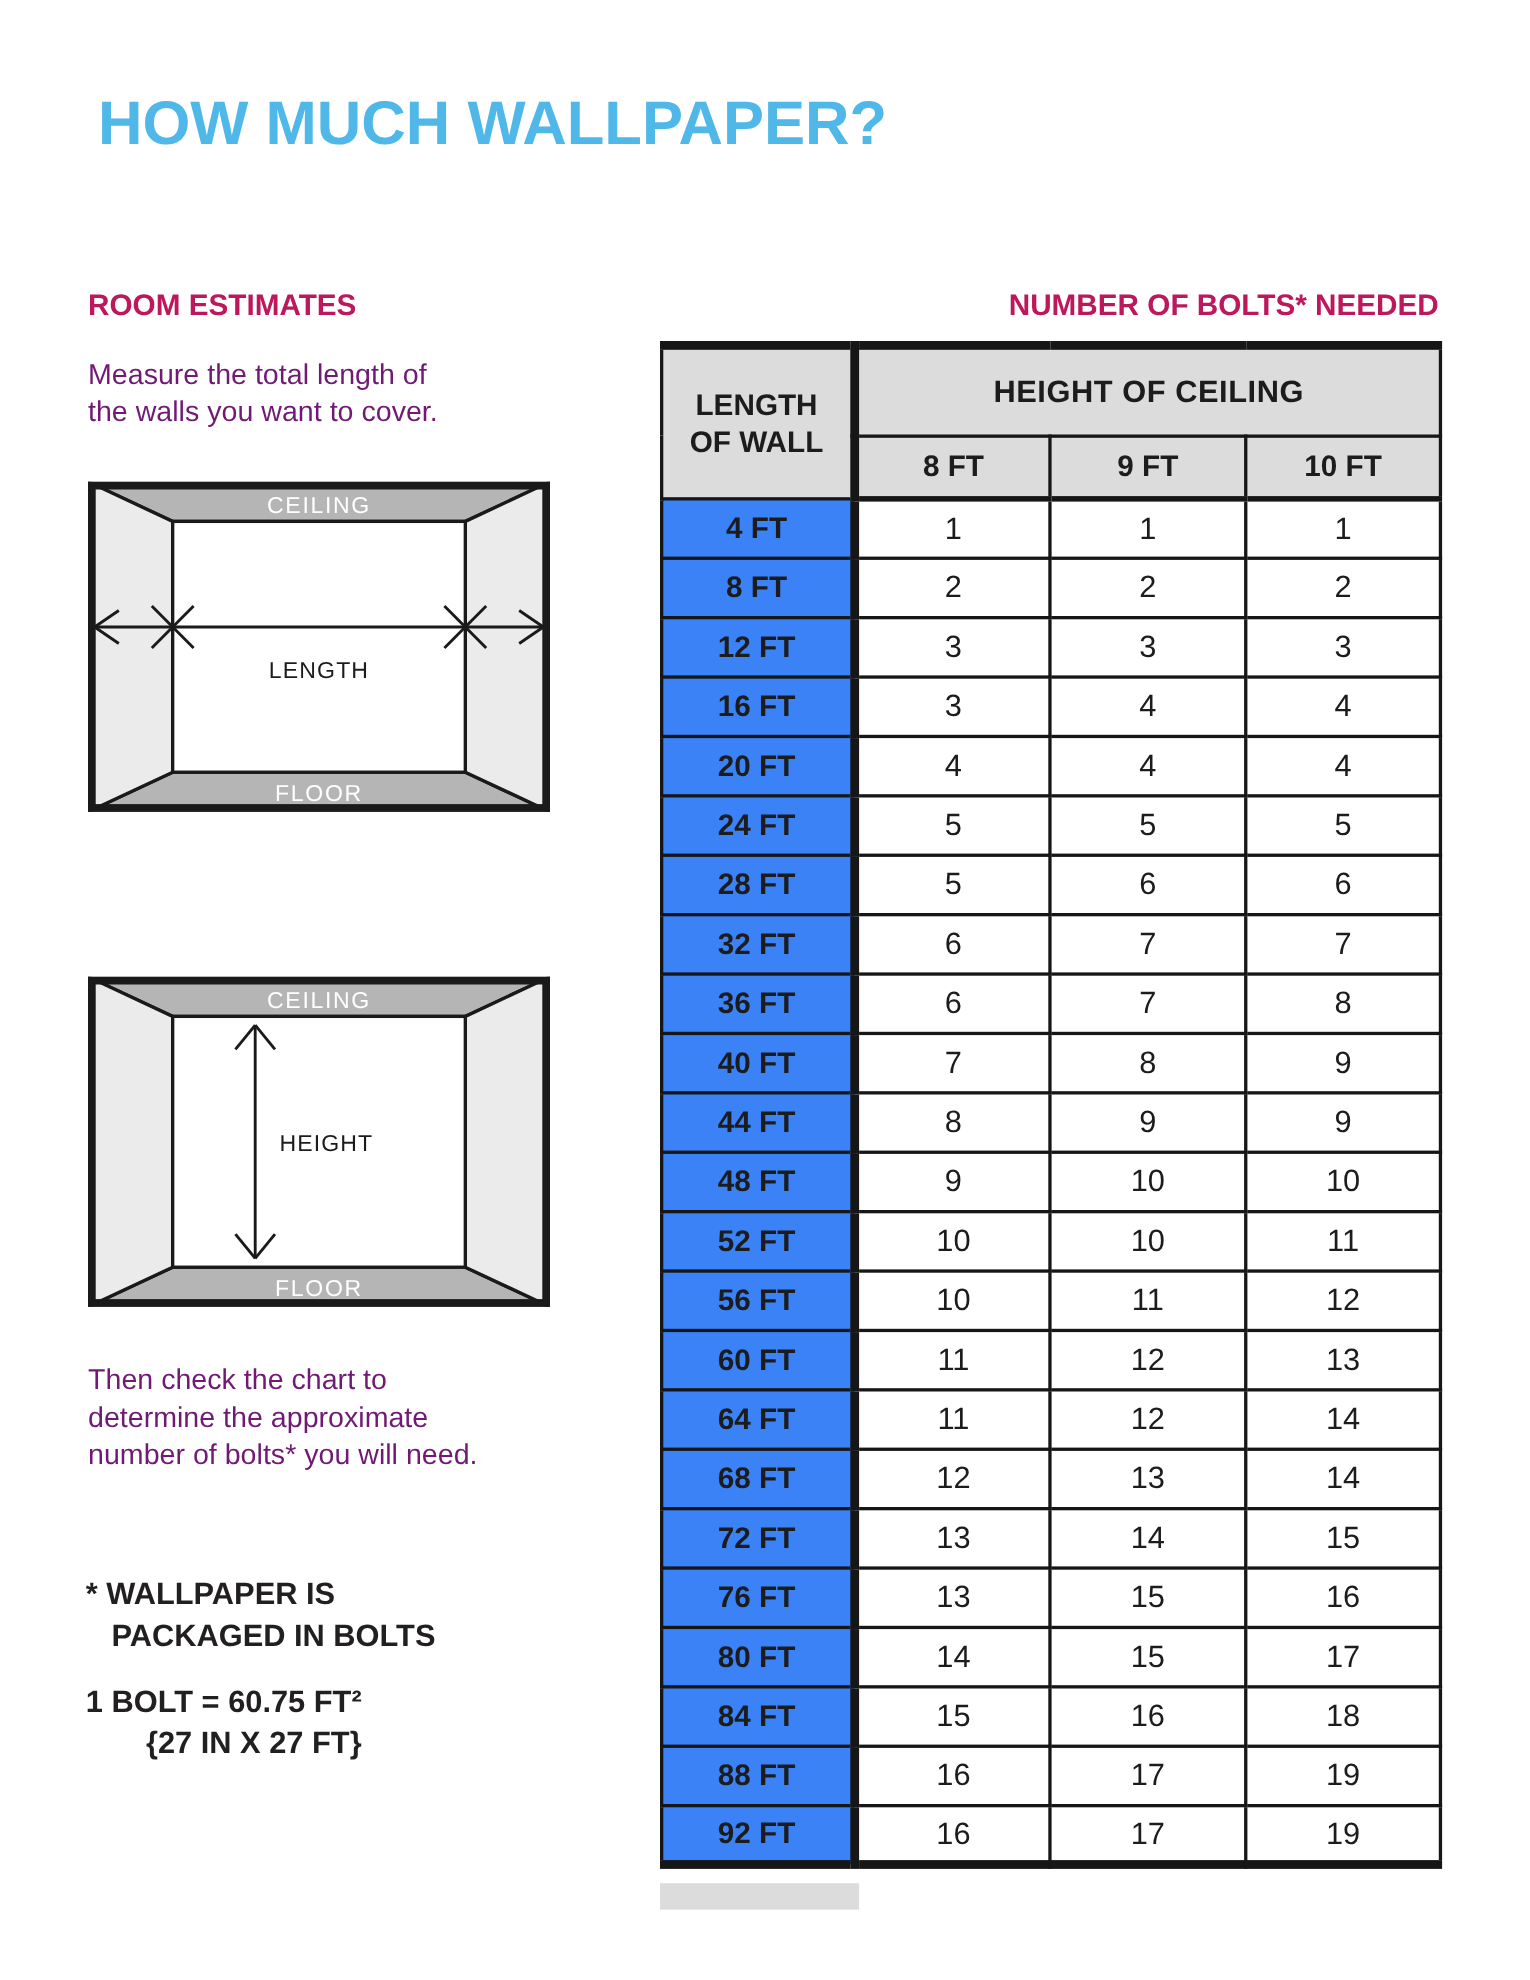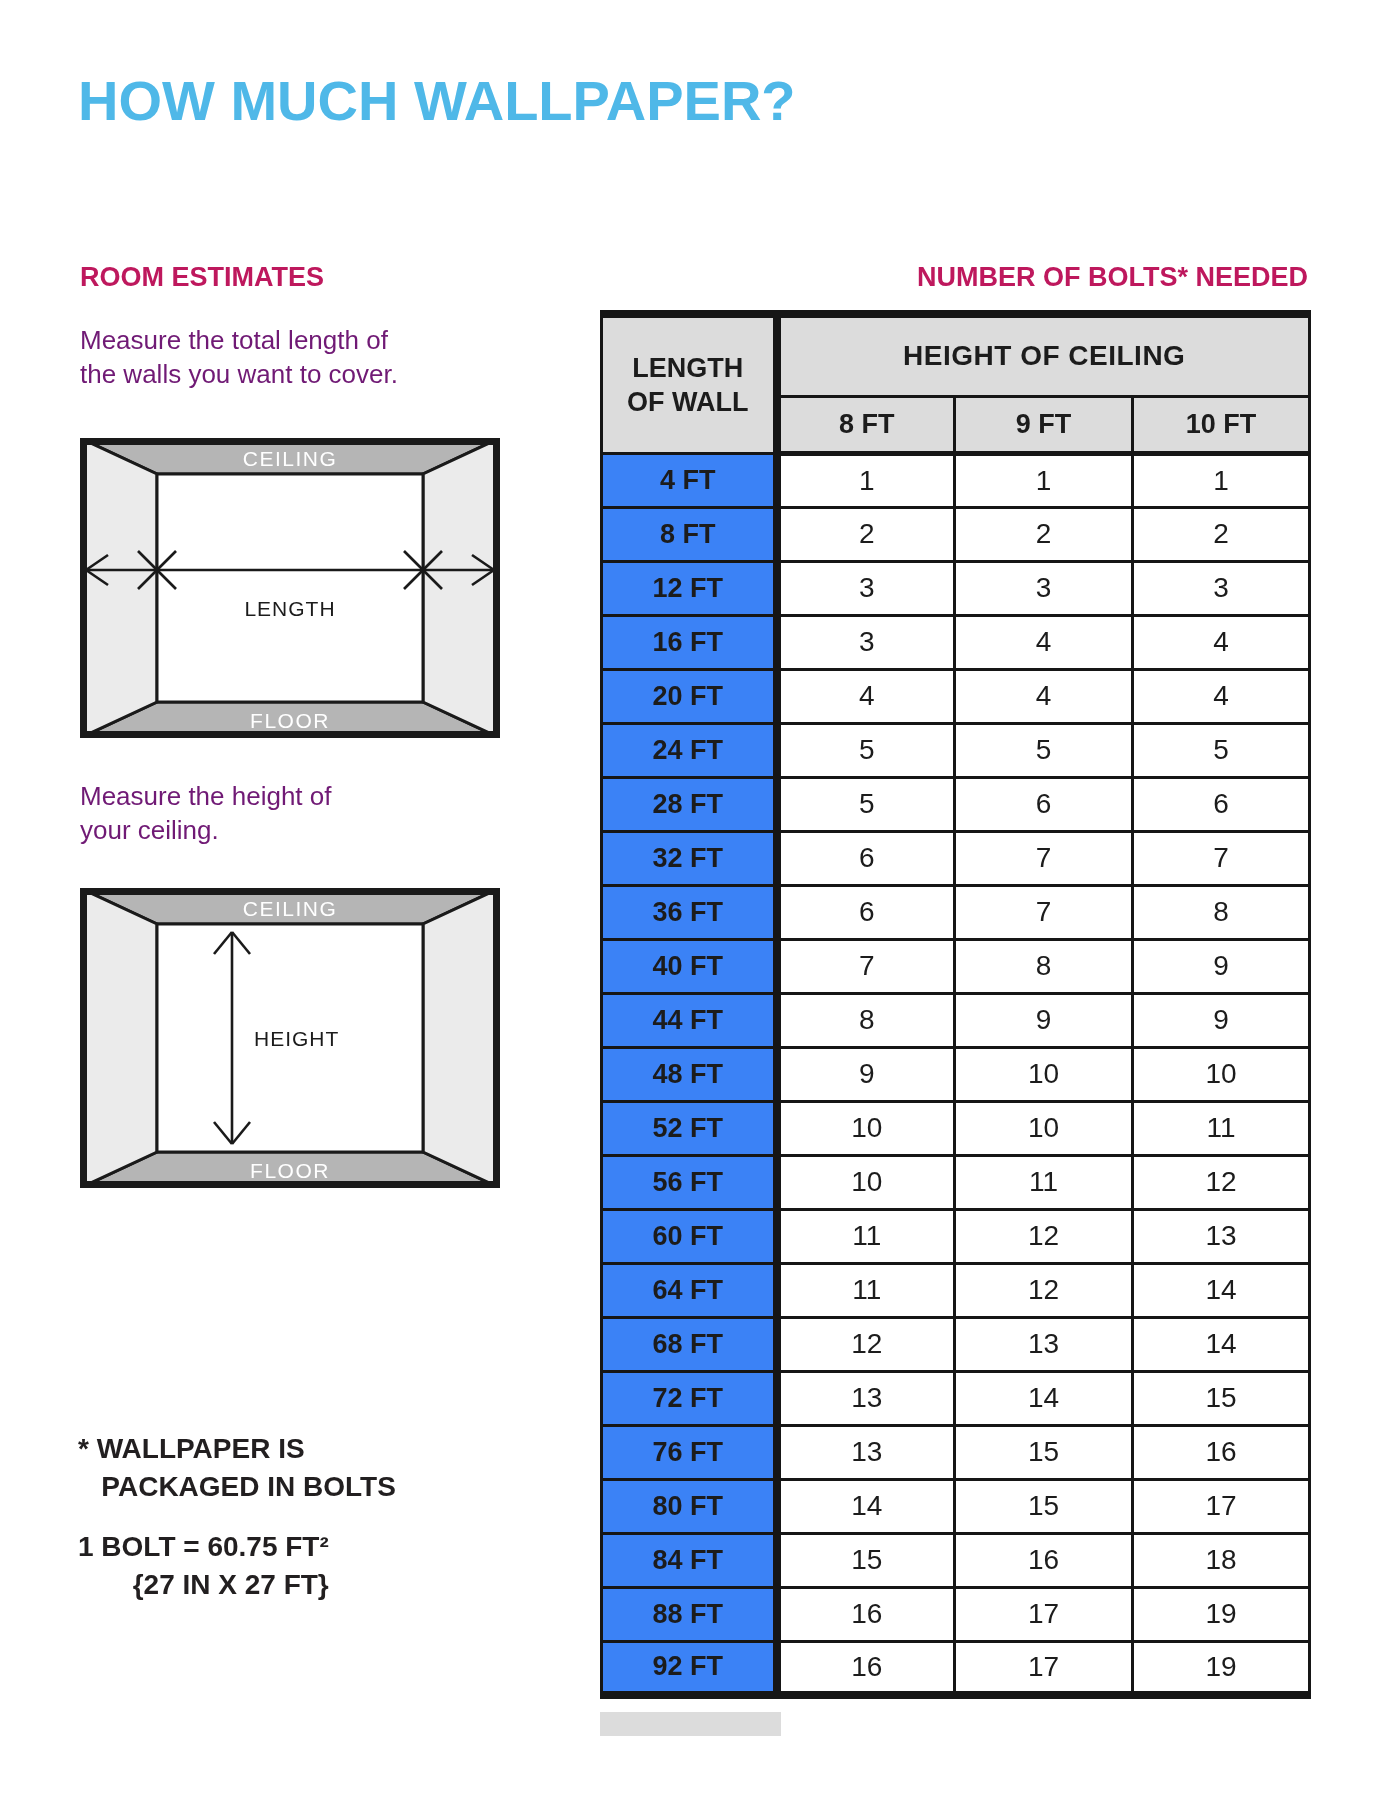--- a/index.html
+++ b/index.html
@@ -1,21 +1,21 @@
 <!DOCTYPE html>
 <html><head>
 <meta charset="utf-8">
 <style>
   html,body { margin:0; padding:0; background:#ffffff; }
   .page {
     position:relative; width:1391px; height:1800px; background:#ffffff;
     font-family:"Liberation Sans", sans-serif; color:#221f20; overflow:hidden;
   }
   .page-title {
-    position:absolute; left:78px; top:68px; margin:0;
+    position:absolute; left:78px; top:68px; margin:11px;
     font-size:56px; font-weight:bold; color:#4fb8e8; letter-spacing:0px; white-space:nowrap;
   }
   .sec-heading {
     position:absolute; margin:0; font-size:27px; font-weight:bold; color:#be185d; white-space:nowrap;
   }
   .h-room { left:80px; top:262px; }
   .h-table { left:600px; top:262px; width:708px; text-align:right; }
   .body-text {
     position:absolute; margin:0; font-size:26px; line-height:34px; color:#701a75; white-space:pre-line;
   }
@@ -90,42 +90,43 @@
       <line x1="58" y1="151" x2="96" y2="113"></line>
       <line x1="324" y1="113" x2="362" y2="151"></line>
       <line x1="324" y1="151" x2="362" y2="113"></line>
     </g>
     <text class="diag-band-label" x="210" y="28" text-anchor="middle">CEILING</text>
     <text class="diag-band-label" x="210" y="290" text-anchor="middle">FLOOR</text>
     <text class="diag-dim-label" x="210" y="178" text-anchor="middle">LENGTH</text>
     <rect x="3.5" y="3.5" width="413" height="293" fill="none" stroke="#1a1a1a" stroke-width="7"></rect>
   </svg>
 
-  <p class="body-text p-height">Measure the height of
-your ceiling.</p>
 
   <svg class="diagram diag-2" viewBox="0 0 420 300">
     <polygon points="0,0 420,0 343,36 77,36" fill="#b5b5b5" stroke="#1a1a1a" stroke-width="3"></polygon>
     <polygon points="0,300 77,264 343,264 420,300" fill="#b5b5b5" stroke="#1a1a1a" stroke-width="3"></polygon>
     <polygon points="0,0 77,36 77,264 0,300" fill="#ebebeb" stroke="#1a1a1a" stroke-width="3"></polygon>
     <polygon points="420,0 343,36 343,264 420,300" fill="#ebebeb" stroke="#1a1a1a" stroke-width="3"></polygon>
     <rect x="77" y="36" width="266" height="228" fill="#ffffff" stroke="#1a1a1a" stroke-width="3"></rect>
     <g stroke="#1a1a1a" stroke-width="2.6">
       <line x1="152" y1="44" x2="152" y2="256"></line>
       <line x1="152" y1="44" x2="134" y2="66"></line>
       <line x1="152" y1="44" x2="170" y2="66"></line>
       <line x1="152" y1="256" x2="134" y2="234"></line>
       <line x1="152" y1="256" x2="170" y2="234"></line>
     </g>
     <text class="diag-band-label" x="210" y="28" text-anchor="middle">CEILING</text>
     <text class="diag-band-label" x="210" y="290" text-anchor="middle">FLOOR</text>
     <text class="diag-dim-label" x="174" y="158" text-anchor="start">HEIGHT</text>
     <rect x="3.5" y="3.5" width="413" height="293" fill="none" stroke="#1a1a1a" stroke-width="7"></rect>
   </svg>
 
+  <p class="body-text p-chart">Then check the chart to
+determine the approximate
+number of bolts* you will need.</p>
 
   <p class="footnote">* WALLPAPER IS
    PACKAGED IN BOLTS</p>
 
   <p class="equation">1 BOLT = 60.75 FT²
 {27 IN X 27 FT}</p>
 
   <h2 class="sec-heading h-table">NUMBER OF BOLTS* NEEDED</h2>
 
   <table class="bolts-table">

